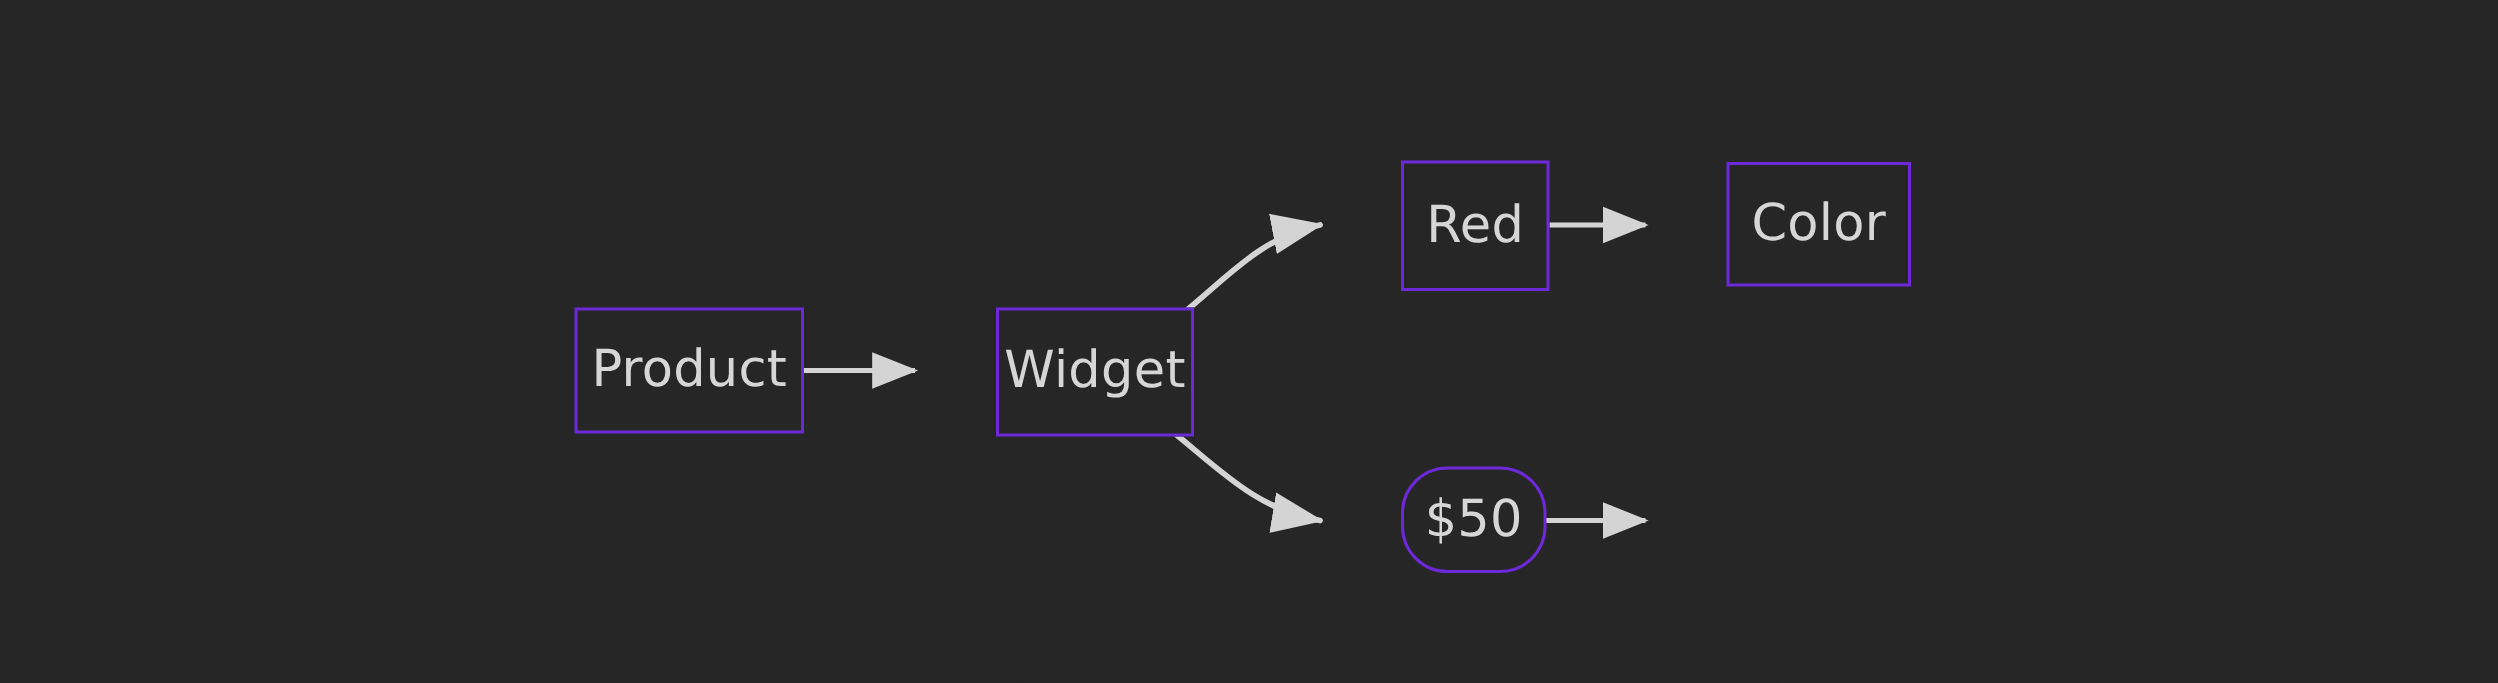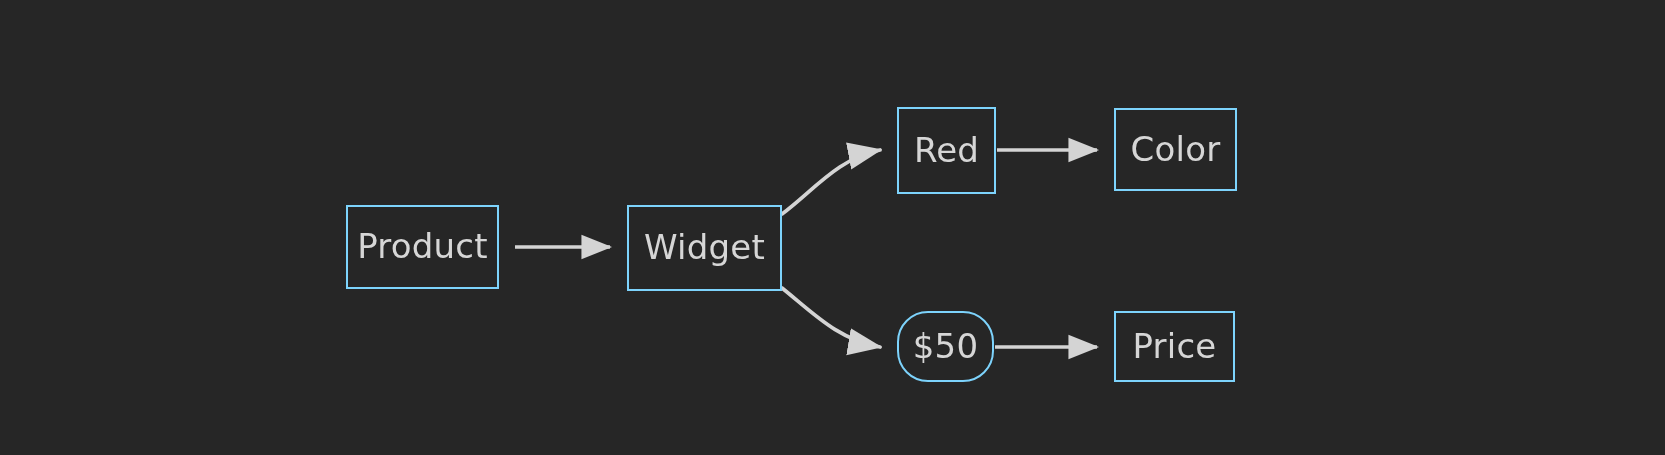--- a/index.html
+++ b/index.html
@@ -21,40 +21,41 @@
     position: absolute;
     left: 0;
     top: 0;
     width: 1665px;
     height: 455px;
     pointer-events: none;
   }
   .node {
     position: absolute;
     box-sizing: border-box;
-    border: 2px solid #7dd3fc;
+    border: 2px solid #6d28d9;
     background: #262626;
     display: flex;
     align-items: center;
     justify-content: center;
     color: #d6d6d6;
     font-size: 34px;
     font-weight: 400;
     letter-spacing: 0.2px;
     line-height: 1;
     white-space: nowrap;
+    margin-left: 37px;
   }
   .node-label {
     color: #d6d6d6;
     display: block;
     padding-bottom: 2px;
   }
   
   #node-product { left: 346px; top: 205px;  width: 153px; height: 84px; }
-  #node-widget  { left: 627px; top: 205px;  width: 155px; height: 86px; align-items: center; }
+  #node-widget  { left: 627px; top: 205px;  width: 132px; height: 86px; align-items: center; }
   #node-red     { left: 897px; top: 107px;  width: 99px;  height: 87px; }
   #node-color   { left: 1114px; top: 108px; width: 123px; height: 83px; }
   #node-price50 { left: 897px; top: 311px;  width: 97px;  height: 71px; border-radius: 31px; }
   #node-price   { left: 1114px; top: 311px; width: 121px; height: 71px; }
 </style>
 </head>
 <body>
 
 <div id="canvas">
 
@@ -89,17 +90,14 @@
   </div>
 
   <div class="node" id="node-color">
     <span class="node-label">Color</span>
   </div>
 
   <div class="node" id="node-price50">
     <span class="node-label">$50</span>
   </div>
 
-  <div class="node" id="node-price">
-    <span class="node-label">Price</span>
-  </div>
 
 </div>
 
 </body></html>

